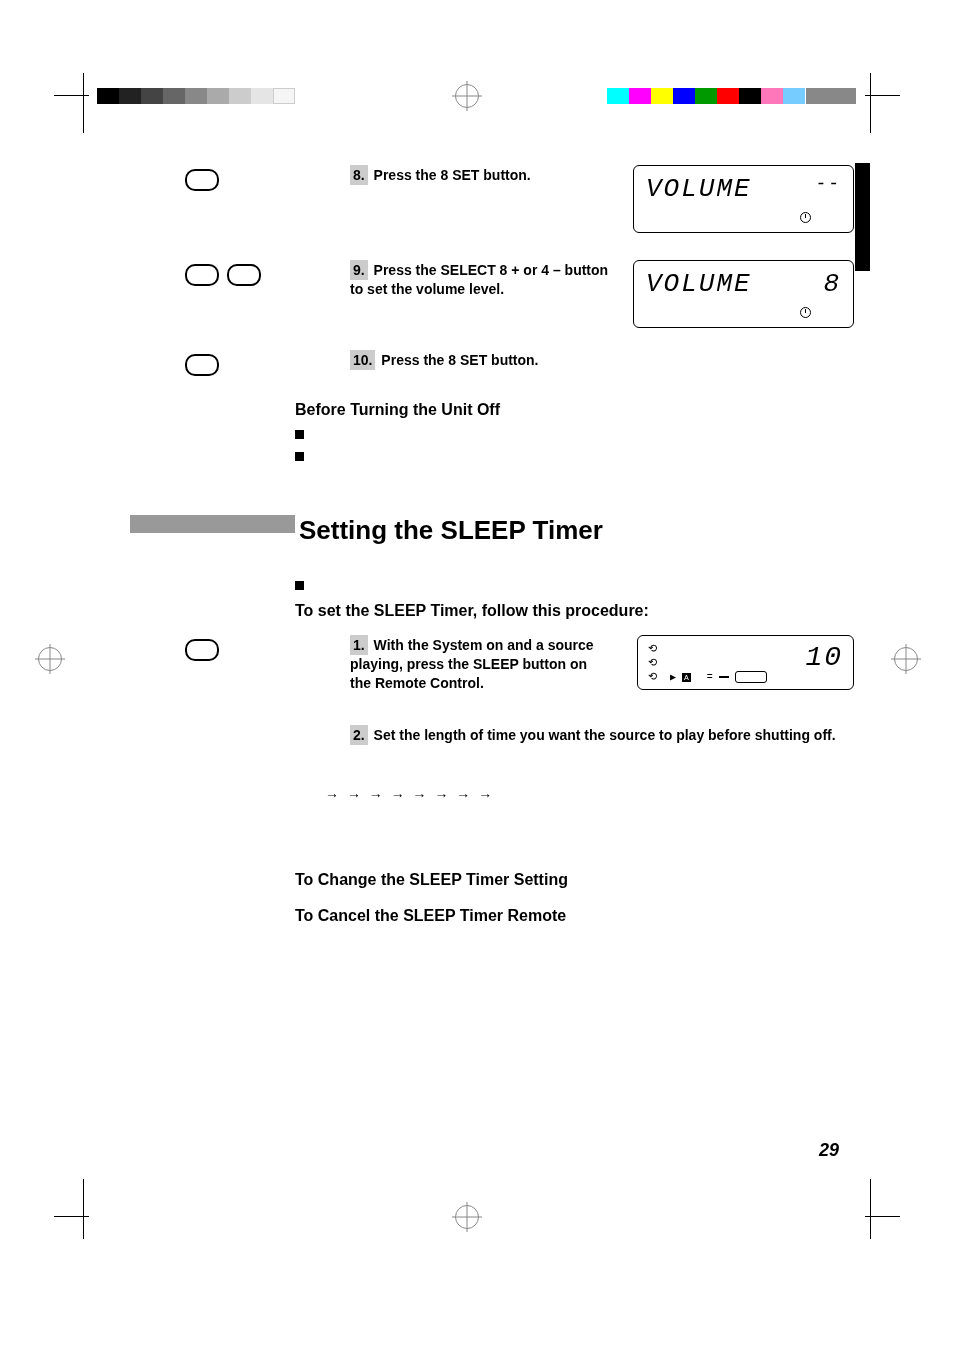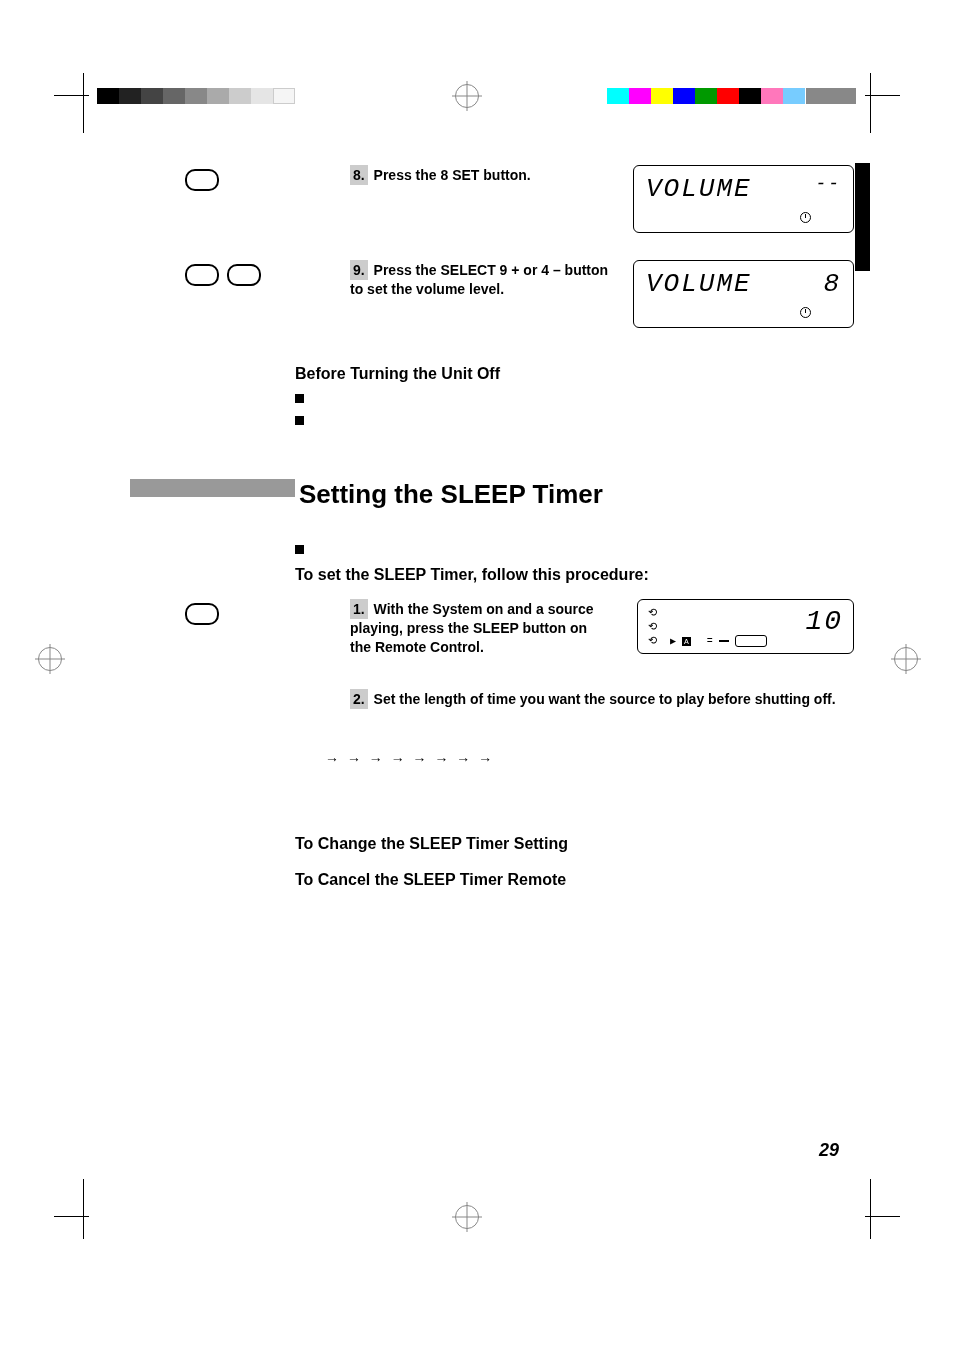--- a/index.html
+++ b/index.html
@@ -136,33 +136,42 @@
     </div>
   </div>
 
   <div class="step" style="position:relative; min-height:80px; margin-top:15px;">
     <div class="icon-col">
       <span class="btn-icon"></span>
       <span class="btn-icon"></span>
     </div>
     <div class="text-col" style="max-width:260px;">
       <span class="num-box">9.</span>
-      <b>Press the SELECT 9 + or 4 – button to set the volume level.</b>
+      <b>Press the SELECT 8 + or 4 – button to set the volume level.</b>
     </div>
     <div class="display-box" style="right:0; top:0;">
       <div style="display:flex; justify-content:space-between;">
         <span class="seg-text">VOLUME</span>
         <span class="seg-text">8</span>
       </div>
       <div style="text-align:right; font-size:11px; padding-right:30px; padding-top:8px;">
         <span style="display:inline-block;width:9px;height:9px;border:1px solid #000;border-radius:50%;position:relative;"><span style="position:absolute;left:4px;top:1px;width:1px;height:4px;background:#000;"></span></span>
       </div>
     </div>
   </div>
 
+  <div class="step" style="margin-top:5px;">
+    <div class="icon-col">
+      <span class="btn-icon"></span>
+    </div>
+    <div class="text-col">
+      <span class="num-box">10.</span>
+      <b>Press the 8 SET button.</b>
+    </div>
+  </div>
 
   <div style="margin-left:165px; margin-top:25px;">
     <b>Before Turning the Unit Off</b>
     <div style="margin-top:6px;"><span class="bullet"></span></div>
     <div style="margin-top:4px;"><span class="bullet"></span></div>
   </div>
 
   <div class="section-header">
     <div class="section-bar"></div>
     <div class="section-title">Setting the SLEEP Timer</div>

